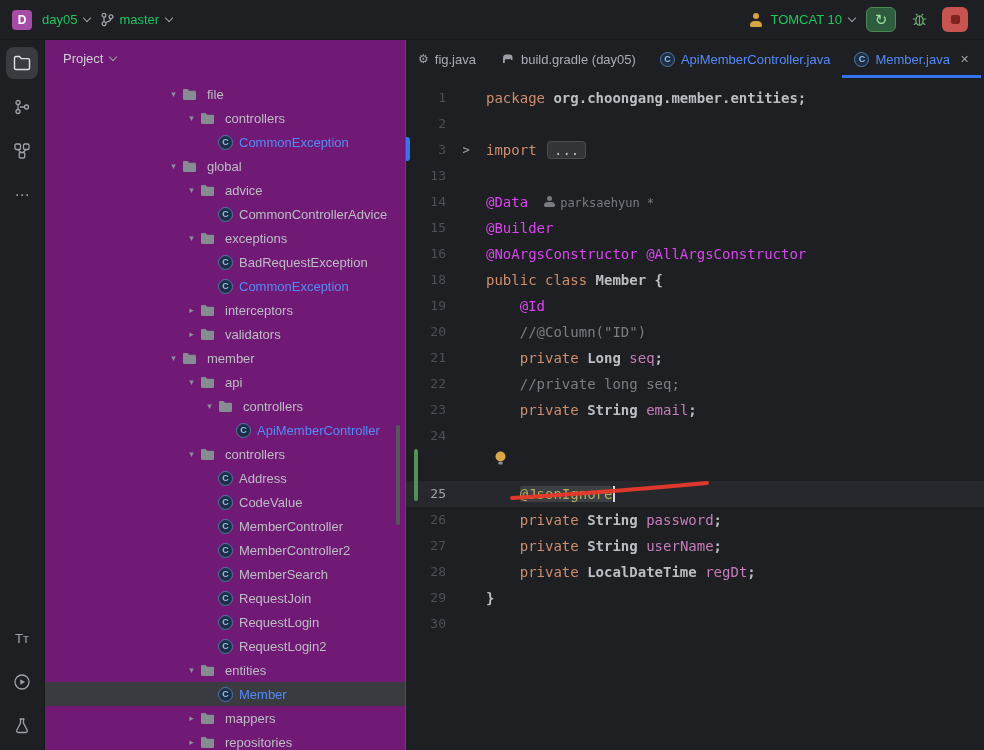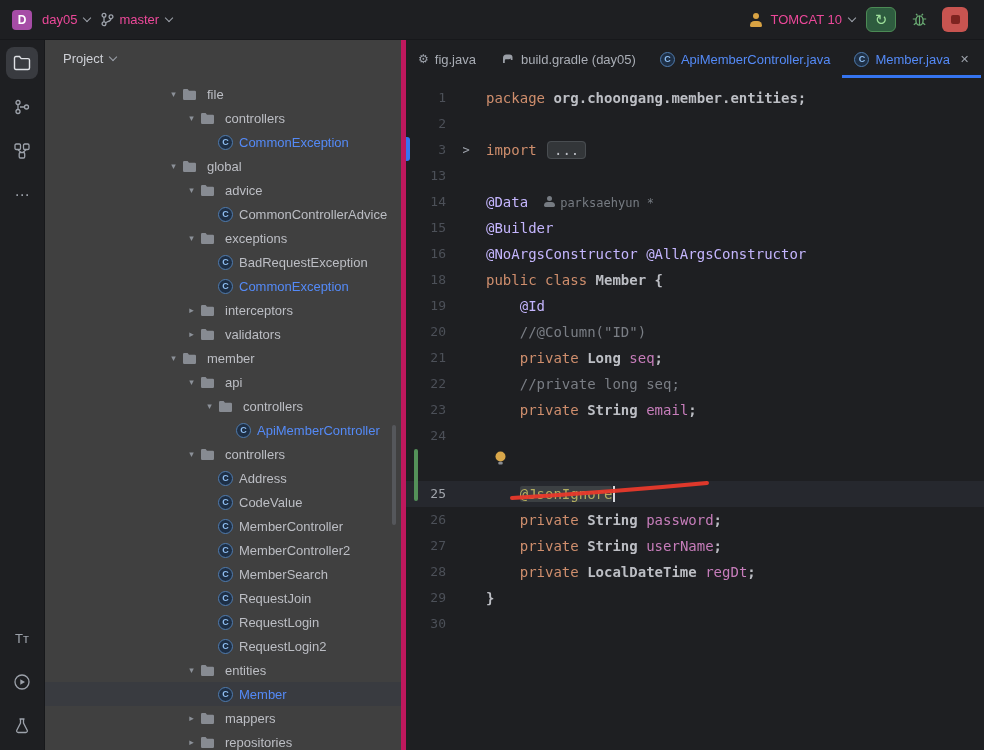--- a/index.html
+++ b/index.html
@@ -4,21 +4,21 @@
 <style>
   *{margin:0;padding:0;box-sizing:border-box;}
   html,body{width:984px;height:750px;overflow:hidden;background:#1E1F22;
     font-family:"Liberation Sans","DejaVu Sans",sans-serif;color:#BCBEC4;}
 
   
   .titlebar{position:absolute;left:0;top:0;width:984px;height:40px;display:flex;align-items:center;
     padding:0 12px;background:#1E1F22;border-bottom:1px solid #17181B;z-index:10;}
   .project-badge{width:20px;height:20px;border-radius:4px;background:#A64CA6;color:#fff;font-size:12px;
     font-weight:bold;display:flex;align-items:center;justify-content:center;flex:none;}
-  .tb-item{display:flex;align-items:center;margin-left:10px;font-size:13px;color:#ec4899;}
+  .tb-item{display:flex;align-items:center;margin-left:10px;font-size:13px;color:#22c55e;}
   .chevron{width:6px;height:6px;border-right:1.4px solid #9DA2AB;border-bottom:1.4px solid #9DA2AB;
     transform:rotate(45deg);display:inline-block;margin-left:7px;margin-bottom:3px;}
   .tb-right{margin-left:auto;display:flex;align-items:center;gap:11px;padding-right:4px;}
   .person-gold{position:relative;display:inline-block;width:14px;height:14px;margin-right:7px;}
   .person-gold::before{content:'';position:absolute;top:0;left:4px;width:6px;height:6px;border-radius:50%;background:#D9A343;}
   .person-gold::after{content:'';position:absolute;bottom:0;left:1px;width:12px;height:6px;border-radius:6px 6px 2px 2px;background:#D9A343;}
   .run-btn{width:30px;height:25px;border-radius:6px;background:#2E5C3F;border:1px solid #4C8A55;color:#9EE09B;
     display:flex;align-items:center;justify-content:center;font-size:15px;cursor:pointer;}
   .stop-btn{width:26px;height:25px;border-radius:6px;background:#C75450;display:flex;align-items:center;justify-content:center;cursor:pointer;}
   .stop-btn .sq{width:9px;height:9px;background:#7E2420;border-radius:2px;}
@@ -28,21 +28,21 @@
   .stripe{position:absolute;left:0;top:40px;width:45px;height:710px;border-right:1px solid #17181B;
     display:flex;flex-direction:column;align-items:center;padding:7px 0 8px 0;}
   .stripe-top,.stripe-bottom{display:flex;flex-direction:column;gap:12px;align-items:center;}
   .stripe-bottom{margin-top:auto;text-align:right;}
   .stripe-btn{width:32px;height:32px;border-radius:8px;display:flex;align-items:center;justify-content:center;
     color:#9DA2AB;font-size:15px;cursor:pointer;}
   .stripe-btn.active{background:#393B40;color:#DFE1E5;}
   .stripe-btn svg{display:block;}
 
   
-  .panel{position:absolute;left:45px;top:40px;width:361px;height:710px;background:#404040;border-right:5px solid #be185d;}
+  .panel{position:absolute;left:45px;top:40px;width:361px;height:710px;background:#701a75;border-right:1px solid #be185d;}
   .panel-header{height:36px;display:flex;align-items:center;padding-left:18px;font-size:13px;color:#CED0D6;}
   .tree{position:absolute;top:36px;left:0;right:0;bottom:0;padding-top:6px;overflow:hidden;}
   .tree-row{display:flex;align-items:center;height:24px;font-size:13px;cursor:pointer;white-space:nowrap;}
   .tree-row.selected{background:#393B40;}
   .chev{width:17px;color:#8C9199;font-size:9px;text-align:center;flex:none;}
   .folder-icon{width:19px;flex:none;display:flex;align-items:center;}
   .cls-icon{width:15px;height:15px;border-radius:50%;background:#1E2F45;border:1px solid #4F7BAE;color:#8FBEF2;
     font-size:9px;font-weight:bold;display:inline-flex;align-items:center;justify-content:center;flex:none;}
   .tree-label{margin-left:6px;color:#BCBEC4;}
   .tree-label.modified{color:#548AF7;}
@@ -61,21 +61,21 @@
   .code{position:relative;flex:1;padding-top:7px;font-family:"DejaVu Sans Mono","Liberation Mono",monospace;
     font-size:14px;overflow:hidden;}
   .code-line{display:flex;height:26px;line-height:26px;}
   .code-line.current{background:#26282E;margin-top:32px;}
   .line-num{width:40px;flex:none;text-align:right;color:#4C5058;font-size:13px;cursor:pointer;}
   .code-line.current .line-num{color:#A1A5AC;}
   .fold-col{width:40px;flex:none;text-align:center;color:#9DA2AB;font-size:12px;}
   .line-text{flex:1;white-space:pre;overflow:hidden;}
   .tok-kw{color:#CF8E6D;}
   .tok-pl{color:#BCBEC4;font-weight:bold;}
-  .tok-ann{color:#c4b5fd;}
+  .tok-ann{color:#d946ef;}
   .tok-cm{color:#7A7E85;}
   .tok-fd{color:#C77DBB;}
   .tok-typo{color:#7A7E85;text-decoration:underline wavy #548F54;text-decoration-thickness:1px;text-underline-offset:3px;}
   .tok-fold{background:#333639;border:1px solid #494D51;border-radius:4px;padding:0 6px;margin-left:2px;color:#BCBEC4;}
   .tok-annhl{background:#3C4043;border-radius:2px;color:#B3AE60;}
   .tok-inlay{color:#767B82;font-size:12px;margin-left:16px;}
   .person-icon{position:relative;display:inline-block;width:11px;height:11px;margin-right:5px;}
   .person-icon::before{content:'';position:absolute;top:0;left:3px;width:5px;height:5px;border-radius:50%;background:#767B82;}
   .person-icon::after{content:'';position:absolute;bottom:0;left:0;width:11px;height:5px;border-radius:5px 5px 2px 2px;background:#767B82;}
   .caret{display:inline-block;width:2px;height:16px;background:#D6D8DD;vertical-align:-3px;margin-left:1px;}

